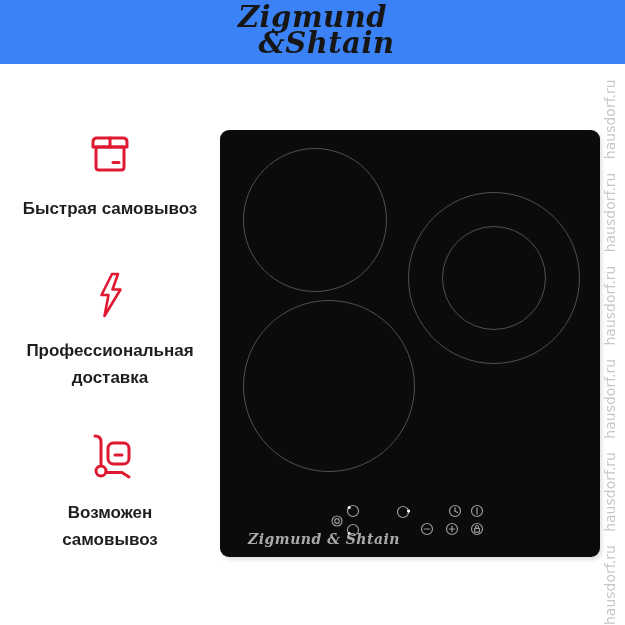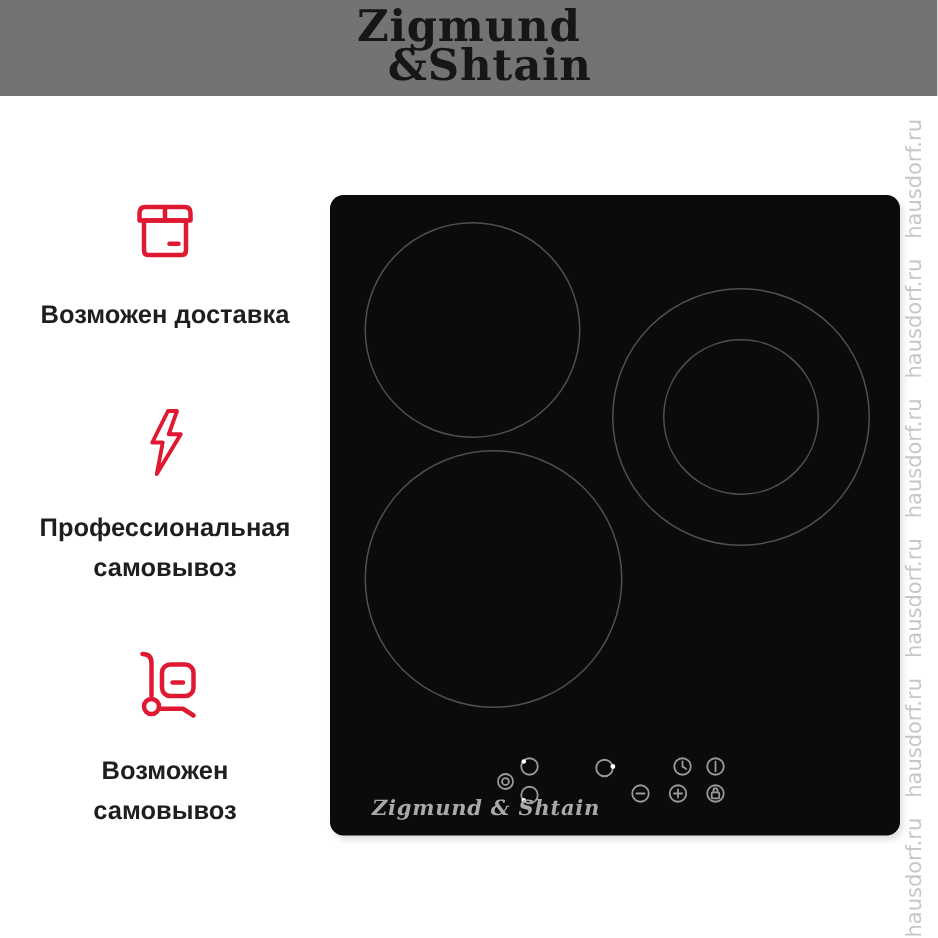--- a/index.html
+++ b/index.html
@@ -4,21 +4,21 @@
 <style>
   html,body{margin:0;padding:0;}
   body{
     width:625px;height:625px;position:relative;overflow:hidden;
     background:#ffffff;font-family:"Liberation Sans", sans-serif;
   }
 
   
   .brand-banner{
     position:absolute;left:0;top:0;width:625px;height:64px;
-    background:#737373;text-align:center;
+    background:#3b82f6;text-align:center;font-style:italic;
   }
   .brand-line{
     font-family:"DejaVu Serif", serif;font-weight:bold;color:#161616;
     font-size:29px;line-height:28px;letter-spacing:0.5px;display:block;
   }
   .brand-line.l1{padding-top:3px;}
   .brand-line.l2{margin-top:-2px;padding-left:28px;}
 
   
   .feature{
@@ -76,30 +76,30 @@
 
 <div class="feature f1">
   <span class="feature-icon">
     <svg width="48" height="48" viewBox="0 0 48 48" fill="none" stroke="currentColor" stroke-width="3" stroke-linecap="round" stroke-linejoin="round">
       <path d="M7 19 L7 14 Q7 10 11 10 L37 10 Q41 10 41 14 L41 19 Z"></path>
       <line x1="24" y1="10" x2="24" y2="19"></line>
       <path d="M10 19 H38 V39 Q38 42 35 42 H13 Q10 42 10 39 Z"></path>
       <line x1="27" y1="34.5" x2="33" y2="34.5"></line>
     </svg>
   </span>
-  <div class="feature-label">Возможен доставка</div>
+  <div class="feature-label">Быстрая самовывоз</div>
 </div>
 
 <div class="feature f2">
   <span class="feature-icon">
     <svg width="27" height="46" viewBox="0 0 27 46" fill="none" stroke="currentColor" stroke-width="2.6" stroke-linecap="round" stroke-linejoin="round">
       <path d="M15 2 L4.5 23 H11.5 L7.5 44 L23.5 17.5 H15.5 L21 2 Z"></path>
     </svg>
   </span>
-  <div class="feature-label">Профессиональная самовывоз</div>
+  <div class="feature-label">Профессиональная доставка</div>
 </div>
 
 <div class="feature f3">
   <span class="feature-icon">
     <svg width="50" height="50" viewBox="0 0 50 50" fill="none" stroke="currentColor" stroke-width="3" stroke-linecap="round" stroke-linejoin="round">
       <path d="M10 6 Q16 6 16 12 V34"></path>
       <circle cx="16" cy="41" r="5"></circle>
       <path d="M21 42.5 H37 L44 47"></path>
       <rect x="23" y="13" width="21" height="21" rx="5.5"></rect>
       <line x1="30" y1="25" x2="37" y2="25"></line>

